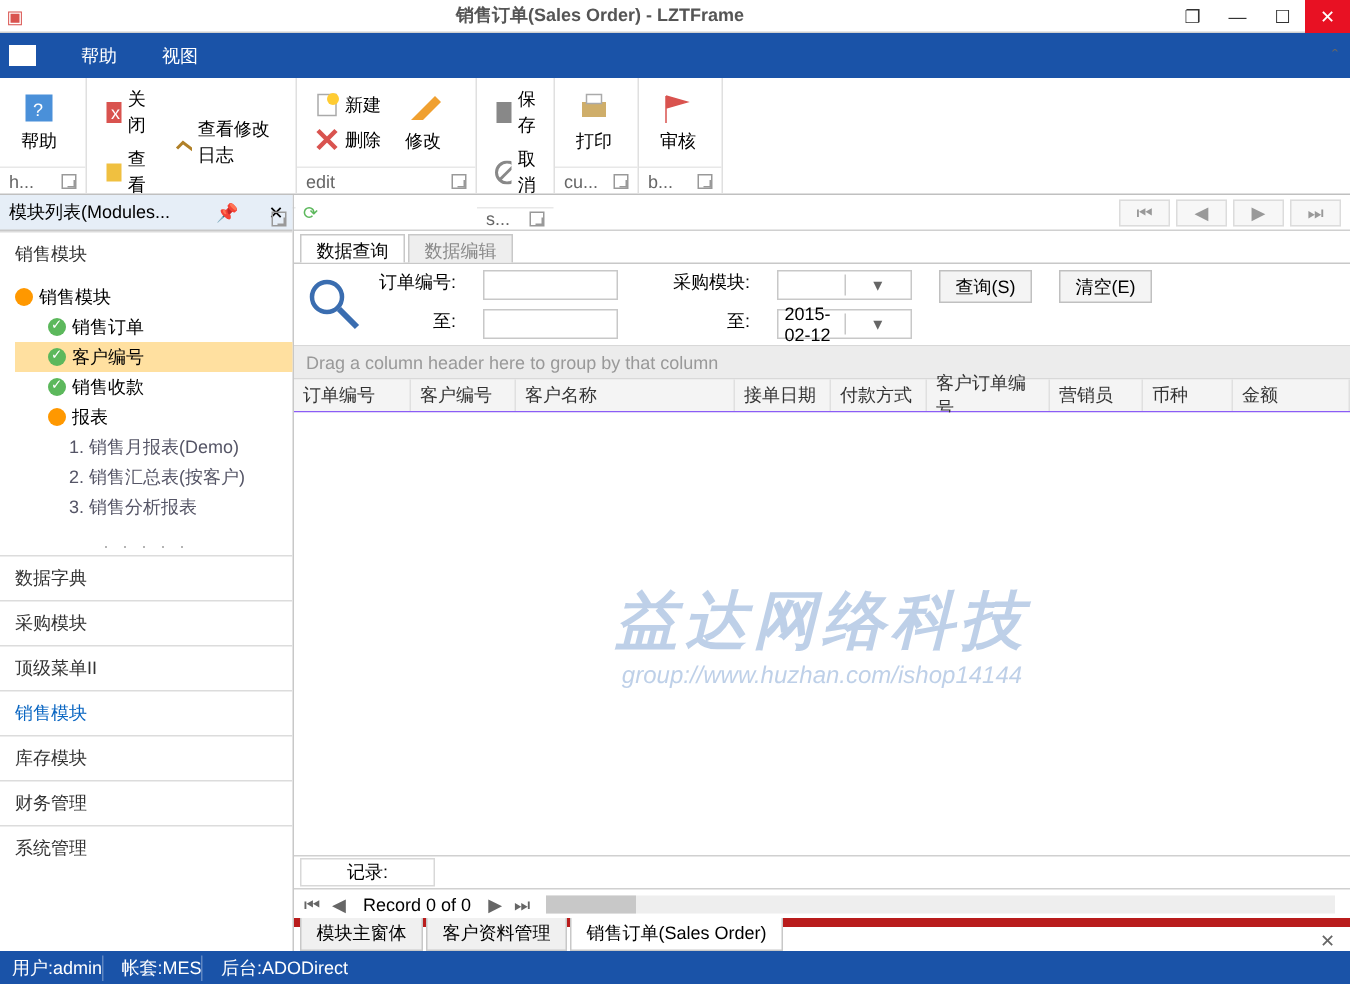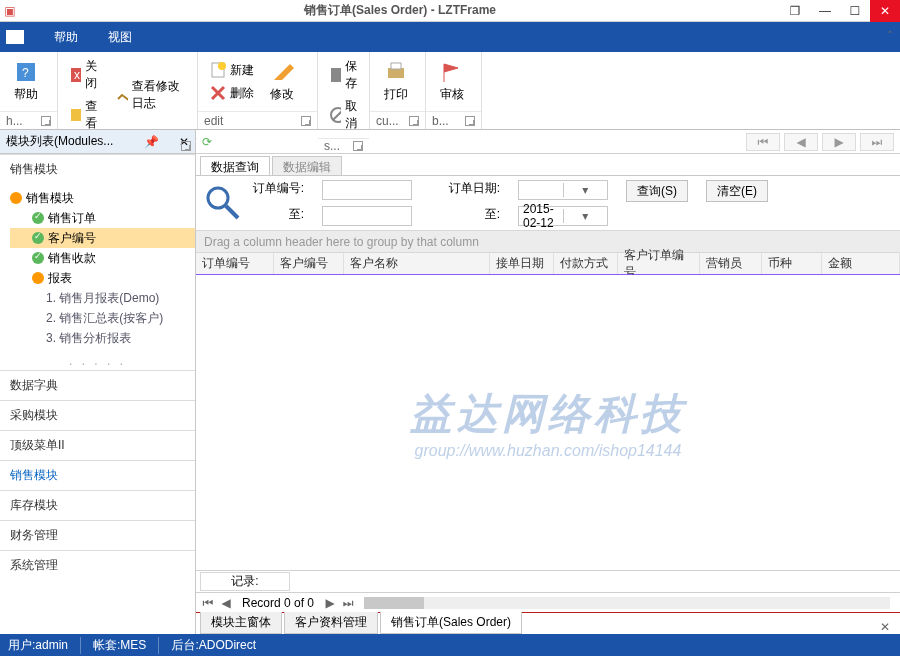--- a/index.html
+++ b/index.html
@@ -69,27 +69,27 @@
 .grid-body { flex: 1; background: #fff; position: relative; }
 .watermark { position: absolute; left: 50%; top: 50%; transform: translate(-50%, -50%); text-align: center; pointer-events: none; }
 .watermark .wm1 { font-size: 42px; color: rgba(70, 120, 190, 0.35); font-style: italic; font-weight: bold; letter-spacing: 4px; }
 .watermark .wm2 { font-size: 16px; color: rgba(70, 120, 190, 0.35); font-style: italic; }
 .grid-foot1 { height: 22px; border-top: 1px solid #d0d0d0; display: flex; align-items: center; }
 .grid-foot1 .reccell { width: 90px; border: 1px solid #d8d8d8; text-align: center; margin-left: 4px; }
 .grid-foot2 { height: 20px; border-top: 1px solid #d0d0d0; display: flex; align-items: center; padding: 0 4px; gap: 2px; }
 .nb { width: 16px; height: 16px; color: #666; cursor: pointer; display: flex; align-items: center; justify-content: center; }
 .scroll-h { flex: 1; height: 12px; background: #eee; position: relative; margin: 0 6px; }
 .scroll-h .thumb { position: absolute; left: 0; width: 60px; height: 12px; background: #c8c8c8; }
-.doc-tabs { height: 22px; border-top: 1px solid #b91c1c; display: flex; align-items: flex-end; padding: 0 4px; }
+.doc-tabs { height: 22px; border-top: 6px solid #b91c1c; display: flex; align-items: flex-end; padding: 0 4px; }
 .doc-tab { padding: 2px 10px; border: 1px solid #c8c8c8; border-top: none; background: #f0f0f0; cursor: pointer; margin-right: 2px; }
 .doc-tab.active { background: #fff; }
 .doc-close { margin-left: auto; padding: 0 6px; color: #666; cursor: pointer; }
 
 .statusbar { height: 22px; background: #1a53a8; color: #fff; display: flex; align-items: center; gap: 12px; padding: 0 8px; }
-.statusbar .cell { border-right: 1px solid rgba(255,255,255,0.3); padding-right: 12px; }
+.statusbar .cell { border-right: 1px solid rgba(255,255,255,0.3); }
 </style>
 </head>
 <body>
 
 <div class="titlebar">
   <div class="icon-slot">▣</div>
   <div class="title">销售订单(Sales Order) - LZTFrame</div>
   <div class="winbtns">
     <div class="winbtn">❐</div>
     <div class="winbtn">—</div>
@@ -306,21 +306,21 @@
     </div>
     <div class="filter">
       <div class="mag"><svg viewBox="0 0 40 40">
             <circle cx="16" cy="16" r="10" fill="none" stroke="#3a6db0" stroke-width="3"></circle>
             <line x1="24" y1="24" x2="36" y2="36" stroke="#3a6db0" stroke-width="4"></line>
           </svg></div>
       <div class="filter-rows">
         <div class="frow">
           <label>订单编号:</label>
           <input class="tinput" style="">
-          <label style="width:70px">订单日期:</label>
+          <label style="width:70px">采购模块:</label>
           <div class="dinput">
               <span></span>
               <span class="drop">▾</span>
             </div>
           <button class="fbtn">查询(S)</button>
           <button class="fbtn">清空(E)</button>
         </div>
         <div class="frow">
           <label>至:</label>
           <input class="tinput" style="">

